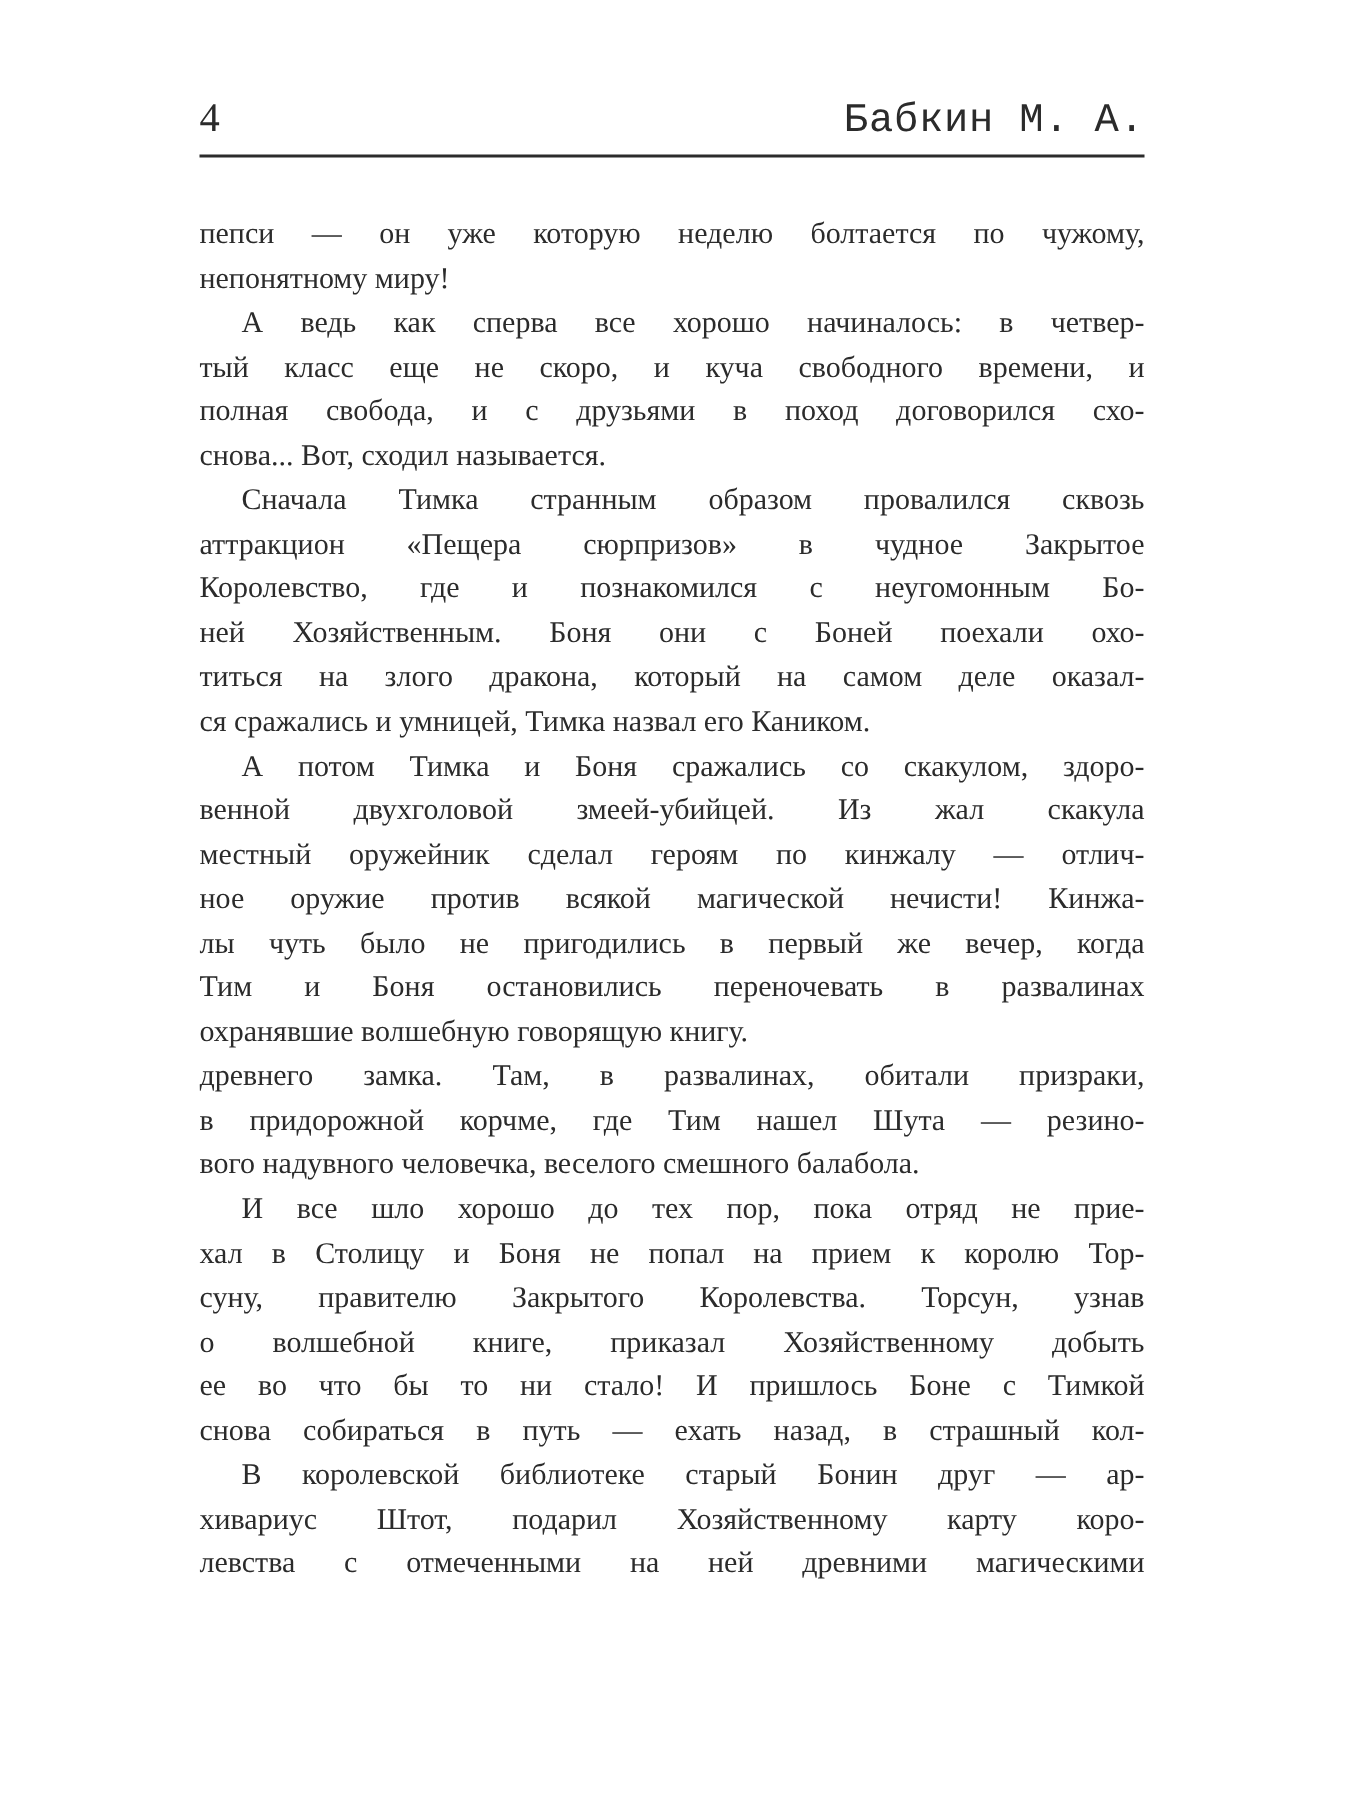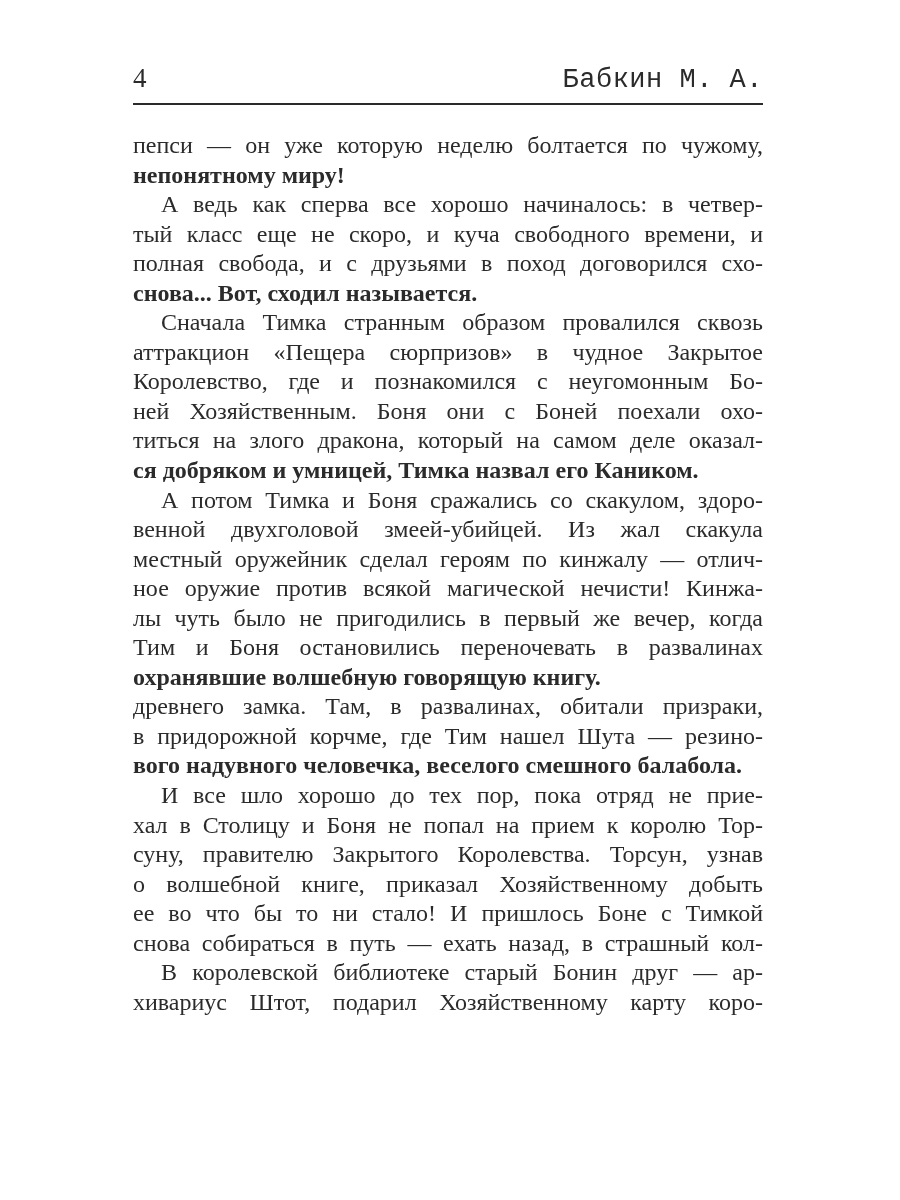--- a/index.html
+++ b/index.html
@@ -33,34 +33,34 @@
     position: absolute;
     left: 133px;
     top: 103px;
     width: 630px;
     height: 2px;
     background: var(--ink, #2b2b2b);
   }
   .body-text {
     position: absolute;
     left: 133px;
-    top: 131px;
+    top: 142px;
     width: 630px;
-    font-size: 24px;
+    font-size: 20px;
     line-height: 29.55px;
   }
   .line {
     height: 29.55px;
     overflow: hidden;
     text-align: justify;
     text-align-last: justify;
     white-space: normal;
   }
   .line.indent { text-indent: 28px; }
-  .line.lastline { text-align-last: left; font-weight: bold; }
+  .line.lastline { text-align-last: left; }
 </style>
 </head>
 <body>
 
 <div class="page" style="--ink: #2b2b2b; --bg: #ffffff;">
   <div class="header">
     <span class="pagenum">4</span>
     <span class="author">Бабкин М. А.</span>
   </div>
   <div class="rule"></div>
@@ -69,33 +69,34 @@
       <div class="line lastline">непонятному миру!</div>
       <div class="line indent">А ведь как сперва все хорошо начиналось: в четвер-</div>
       <div class="line">тый класс еще не скоро, и куча свободного времени, и</div>
       <div class="line">полная свобода, и с друзьями в поход договорился схо-</div>
       <div class="line lastline">снова... Вот, сходил называется.</div>
       <div class="line indent">Сначала Тимка странным образом провалился сквозь</div>
       <div class="line">аттракцион «Пещера сюрпризов» в чудное Закрытое</div>
       <div class="line">Королевство, где и познакомился с неугомонным Бо-</div>
       <div class="line">ней Хозяйственным. Боня они с Боней поехали охо-</div>
       <div class="line">титься на злого дракона, который на самом деле оказал-</div>
-      <div class="line lastline">ся добряком и умницей, Тимка назвал его Каником.</div>
+      <div class="line lastline">ся сражались и умницей, Тимка назвал его Каником.</div>
       <div class="line indent">А потом Тимка и Боня сражались со скакулом, здоро-</div>
       <div class="line">венной двухголовой змеей-убийцей. Из жал скакула</div>
       <div class="line">местный оружейник сделал героям по кинжалу — отлич-</div>
       <div class="line">ное оружие против всякой магической нечисти! Кинжа-</div>
       <div class="line">лы чуть было не пригодились в первый же вечер, когда</div>
       <div class="line">Тим и Боня остановились переночевать в развалинах</div>
       <div class="line lastline">охранявшие волшебную говорящую книгу.</div>
       <div class="line">древнего замка. Там, в развалинах, обитали призраки,</div>
       <div class="line">в придорожной корчме, где Тим нашел Шута — резино-</div>
       <div class="line lastline">вого надувного человечка, веселого смешного балабола.</div>
       <div class="line indent">И все шло хорошо до тех пор, пока отряд не прие-</div>
       <div class="line">хал в Столицу и Боня не попал на прием к королю Тор-</div>
       <div class="line">суну, правителю Закрытого Королевства. Торсун, узнав</div>
       <div class="line">о волшебной книге, приказал Хозяйственному добыть</div>
       <div class="line">ее во что бы то ни стало! И пришлось Боне с Тимкой</div>
       <div class="line">снова собираться в путь — ехать назад, в страшный кол-</div>
       <div class="line indent">В королевской библиотеке старый Бонин друг — ар-</div>
       <div class="line">хивариус Штот, подарил Хозяйственному карту коро-</div>
+      <div class="line">левства с отмеченными на ней древними магическими</div>
     </div>
 </div>
 
 </body></html>

